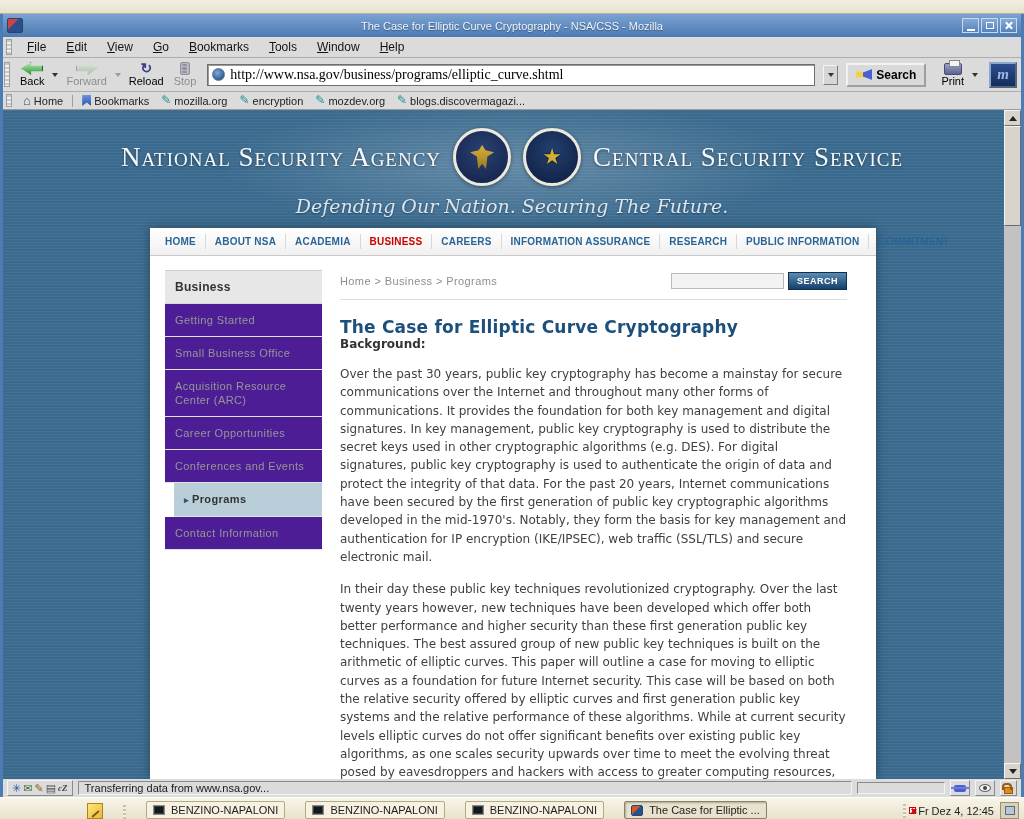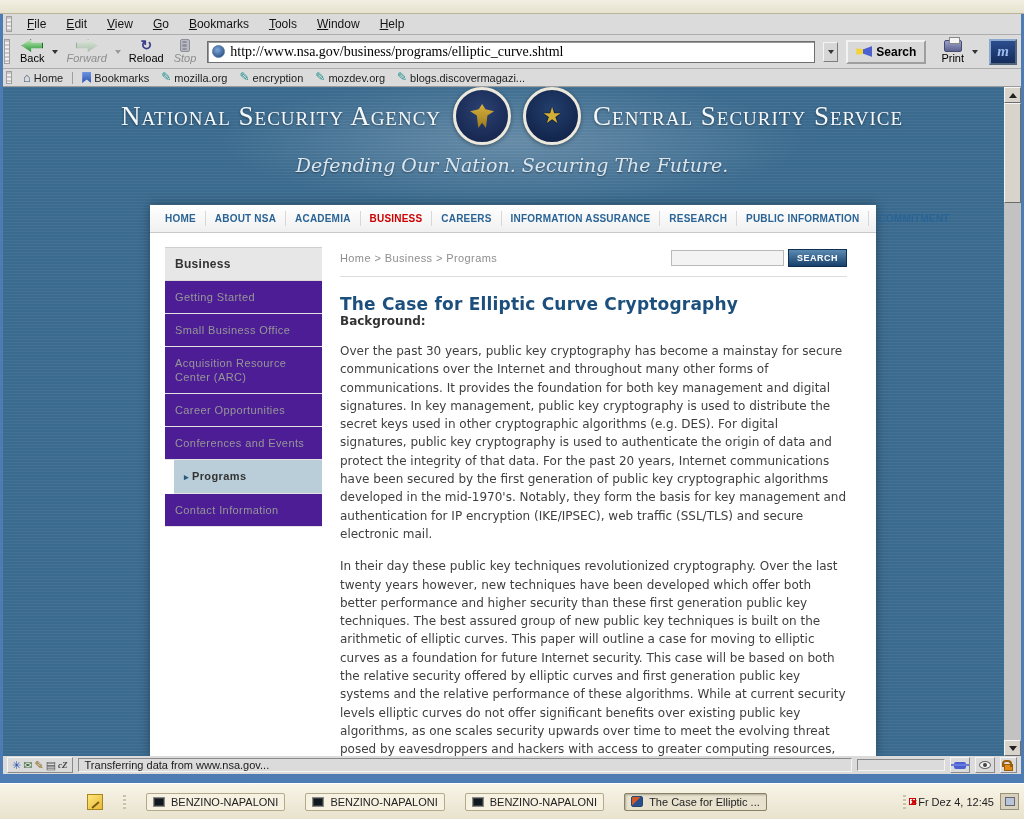--- a/index.html
+++ b/index.html
@@ -38,21 +38,21 @@
   .grippy { width:6px; height:78%; margin:0 5px 0 1px; border:1px solid #9f9f9f;
     background:repeating-linear-gradient(180deg,#c7c7c7 0 2px,#f0f0f0 2px 4px); }
   .menu-item { display:inline-block; font-size:12px; color:#141414; padding:2px 10px; }
   .menu-item::first-letter { text-decoration:underline; }
 
   
   #toolbar { height:34px; background:#dbdbdb; border-bottom:1px solid #adadad;
     display:flex; align-items:center; padding-right:4px; }
   .tool-btn { display:flex; flex-direction:column; align-items:center; justify-content:center;
     font-size:11px; color:#000; padding:1px 5px; line-height:12px; }
-  .tool-btn.disabled { color:#8d8d8d;font-style:italic; }
+  .tool-btn.disabled { color:#8d8d8d; }
   .arr { width:22px; height:13px; }
   .arr-back { background:linear-gradient(#b8e6b0,#2f9a3c); border:1px solid #1c6b28;
     clip-path:polygon(0 50%,45% 0,45% 28%,100% 28%,100% 72%,45% 72%,45% 100%); }
   .arr-fwd { background:linear-gradient(#dbe8d8,#9fb9a0); border:1px solid #8a9a8a;
     clip-path:polygon(100% 50%,55% 0,55% 28%,0 28%,0 72%,55% 72%,55% 100%); opacity:.75; }
   .dd { width:0; height:0; border-left:3px solid transparent; border-right:3px solid transparent;
     border-top:4px solid #333; margin:0 3px; }
   .dd.disabled { border-top-color:#9a9a9a; }
   .reload-glyph { font-size:14px; line-height:13px; color:#3a3e8c; font-weight:bold; }
   .stop-glyph { width:10px; height:13px; border-radius:2px; background:#b9b9c4;
@@ -93,21 +93,21 @@
   .bk-sep { width:1px; height:12px; background:#9f9f9f; margin:0 3px; }
 
   
   #content { position:relative; height:669px; overflow:hidden;
     background:#3a6a8e;
     background-image:repeating-linear-gradient(180deg, rgba(255,255,255,.055) 0 1px, rgba(0,0,0,0) 1px 3px); }
   #content::before { content:""; position:absolute; left:0; right:0; top:0; height:130px;
     background:radial-gradient(ellipse 420px 90px at 50% 55px, rgba(255,255,255,.22), rgba(255,255,255,0) 70%); }
 
   .org-row { position:relative; display:flex; align-items:center; justify-content:center;
-    gap:12px; }
+    gap:12px; padding-top:18px; }
   .org { font-family:"Liberation Serif",serif; font-variant:small-caps; font-size:27px;
     letter-spacing:1px; color:#f5f9fc; text-shadow:0 1px 3px rgba(0,0,0,.45); }
   .seal { width:58px; height:58px; border-radius:50%; border:3px solid #ece8dc;
     display:flex; align-items:center; justify-content:center; box-shadow:0 1px 4px rgba(0,0,0,.4); }
   .seal-nsa { background:radial-gradient(circle at 50% 38%, #2c4273, #101f46); }
   .eagle { width:24px; height:24px; background:linear-gradient(#d8b23c,#9c7a1e);
     clip-path:polygon(50% 0,64% 22%,100% 30%,72% 48%,66% 100%,50% 78%,34% 100%,28% 48%,0 30%,36% 22%); }
   .seal-css { background:radial-gradient(circle at 50% 38%, #23406e, #0d1c40); }
   .css-star { color:#d4af37; font-size:22px; line-height:22px; text-shadow:0 0 2px #000; }
   .tagline { position:relative; text-align:center; margin-top:9px;
@@ -177,23 +177,23 @@
   .plug { width:12px; height:7px; border-radius:2px; background:#4a5fd0; position:relative; }
   .plug::before { content:""; position:absolute; left:-3px; top:2px; width:18px; height:2px; background:#6a7ae0; }
   .eye { width:12px; height:8px; border-radius:50%; background:#f4f4f4; border:1px solid #666;
     display:flex; align-items:center; justify-content:center; }
   .eye i { width:4px; height:4px; border-radius:50%; background:#444; }
   .lock { width:9px; height:7px; background:#e08a1a; border:1px solid #9a5c0a; position:relative; margin-top:4px; }
   .lock::before { content:""; position:absolute; left:-3px; top:-5px; width:6px; height:5px;
     border:2px solid #9a5c0a; border-bottom:0; border-radius:4px 4px 0 0; }
 
   
-  #taskbar { position:absolute; bottom:0; left:0; width:1024px; height:36px;
+  #taskbar { position:absolute; bottom:0; left:0; width:1024px; height:22px;
     background:linear-gradient(#f8f4e7,#e8e2cd); border-top:1px solid #fff;
-    display:flex; align-items:center; gap:20px; padding:0 3px; }
+    display:flex; align-items:flex-end; gap:20px; padding:0 3px; }
   #note-icon { width:16px; height:16px; margin-left:84px; background:linear-gradient(135deg,#ffe678,#e8b93a);
     border:1px solid #a8861e; position:relative; }
   #note-icon::after { content:""; position:absolute; left:3px; top:9px; width:9px; height:2px;
     background:#7a5c10; transform:rotate(-40deg); }
   .tsep { width:3px; height:14px; background:repeating-linear-gradient(180deg,#c9c2a8 0 2px,#f4f0e2 2px 4px); }
   .task-btn { height:18px; min-width:120px; display:flex; align-items:center; gap:6px; padding:0 6px;
     background:#f6f1e1; border:1px solid #b2aa8a; border-radius:2px; font-size:11px; color:#222; white-space:nowrap; }
   .task-btn.active { background:#e7e1cd; border-color:#8a8264; box-shadow:inset 1px 1px 2px rgba(0,0,0,.25); }
   .term-ic { width:12px; height:10px; background:#3c3c3c; border:1px solid #8a8a8a; }
   .term-ic i { display:block; width:8px; height:6px; margin:1px auto 0; background:#101820; }
@@ -213,20 +213,35 @@
     display:flex; align-items:center; justify-content:center; }
   #pager i { width:10px; height:9px; border:1px solid #667; background:#b8c4d8; }
 </style>
 </head>
 <body>
 
 <div id="desktop-top"></div>
 
 <div id="window">
 
+  <div id="titlebar">
+    <span class="win-icon"></span>
+    <span class="win-title">The Case for Elliptic Curve Cryptography - NSA/CSS - Mozilla</span>
+    <span class="win-btns">
+      <span class="win-btn">
+          <span class="glyph-min"></span>
+        </span>
+      <span class="win-btn">
+          <span class="glyph-max"></span>
+        </span>
+      <span class="win-btn">
+          <span class="glyph-close"></span>
+        </span>
+    </span>
+  </div>
 
   <div id="menubar">
     <span class="grippy"></span>
     <span class="menu-item">File</span>
     <span class="menu-item">Edit</span>
     <span class="menu-item">View</span>
     <span class="menu-item">Go</span>
     <span class="menu-item">Bookmarks</span>
     <span class="menu-item">Tools</span>
     <span class="menu-item">Window</span>

